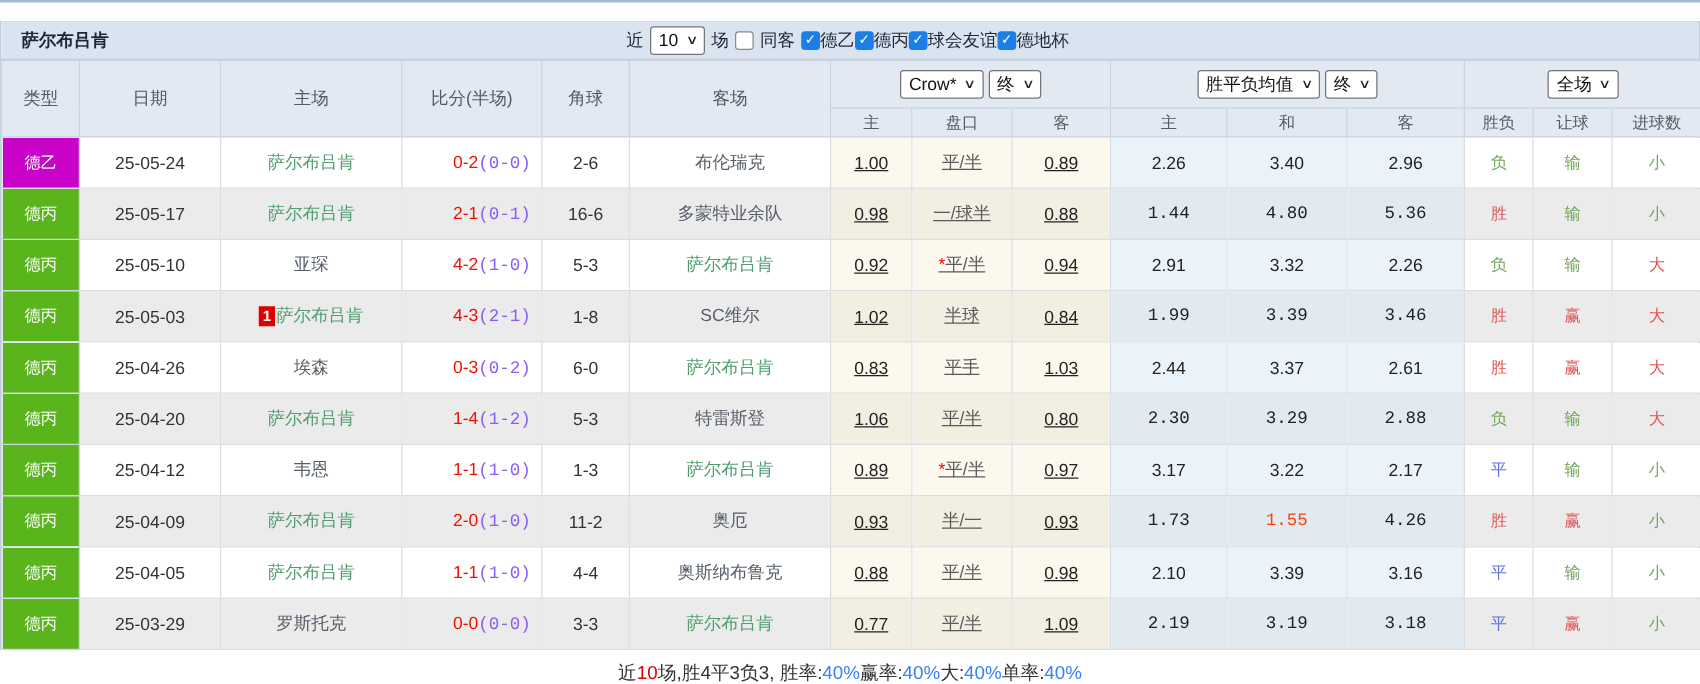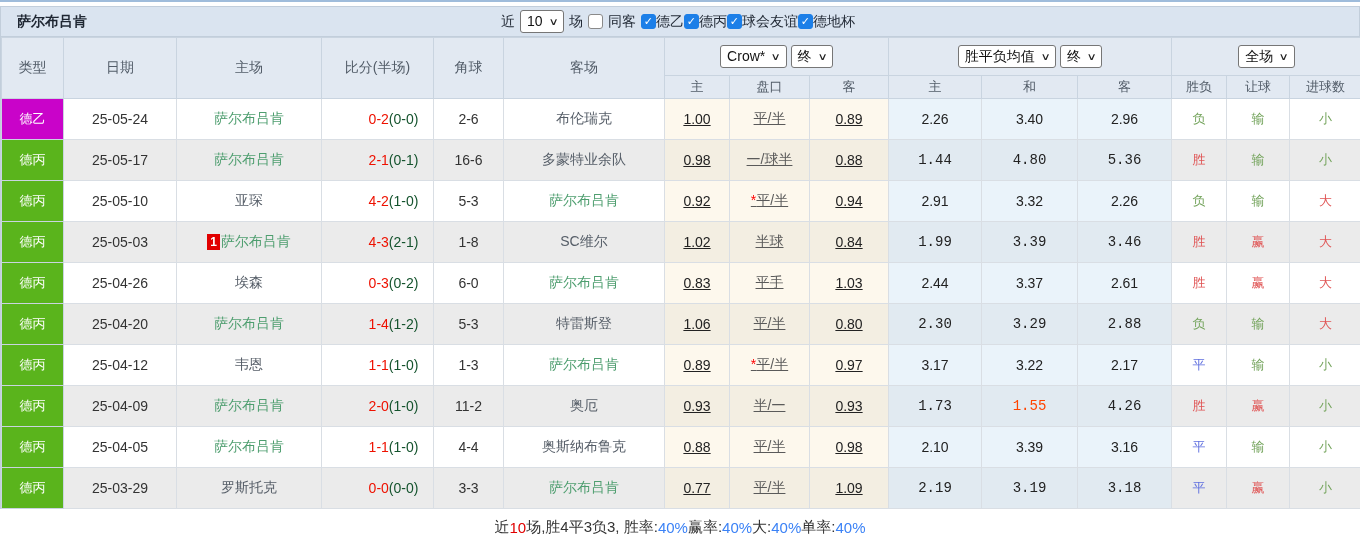--- a/index.html
+++ b/index.html
@@ -2,21 +2,21 @@
 <html><head>
 <meta charset="utf-8">
 <style>
   * { box-sizing: border-box; }
   html,body { margin:0; padding:0; }
   body {
     width:1360px; height:547px; background:#fff; overflow:hidden;
     font-family:"Liberation Sans","DejaVu Sans",sans-serif; color:#333;
   }
   .topline { height:2px; background:#9FBCDB; }
-  .panel { margin-top:4px; border:1px solid #C2CEDB; border-bottom:none; }
+  .panel { margin-top:15px; border:1px solid #C2CEDB; border-bottom:none; }
 
   
   .team-bar { height:30px; background:#DAE4F0; display:flex; align-items:center;
               padding:0 16px; border-bottom:1px solid #C2CEDB; position:relative; }
   .team-title { font-weight:bold; font-size:14px; color:#1F2733; }
   .filters { position:absolute; left:500px; display:flex; align-items:center; gap:5px;
              font-size:14px; color:#1F2733; }
   .sel { display:inline-flex; align-items:center; gap:7px; background:#fff;
          border:1px solid #767676; border-radius:3px; padding:2px 6px; font-size:14px;
          color:#111; cursor:default; line-height:17px; white-space:nowrap; }
@@ -37,21 +37,21 @@
        overflow:hidden; white-space:nowrap; }
   td.c-type { color:#fff; font-size:13px; border-color:#C9D4E0; }
   td.plain { background:#fff; }
   tr.even td.plain { background:#EBEBEB; }
   td.c-date { color:#333; }
   .team-name { color:#565E68; }
   .team-name.self { color:#4E9E6F; }
   .rank-badge { background:#E10000; color:#fff; font-size:12px; font-weight:bold;
                 padding:1px 3px; margin-right:1px; }
   .sc-ft { color:#EE1100;padding-left:32px; }
-  .sc-ht { color:#14532d; }
+  .sc-ht { color:#8b5cf6;font-family:Liberation Mono, monospace; }
   td.c-corner { color:#333; }
   td.c-crow { background:#FDF8ED; color:#222;text-decoration:underline; }
   tr.even td.c-crow { background:#F3EEE2; }
   td.c-handicap { color:#5A5A5A; }
   .star { color:#F00; }
   td.c-avg { background:#EAF3FA; color:#222; }
   tr.even td.c-avg { background:#E1EAF1;font-family:Liberation Mono, monospace; }
   td.c-avg.red { color:#FF4400; }
   td.c-res { font-size:13px; }
   .res-red   { color:#E05555; }

